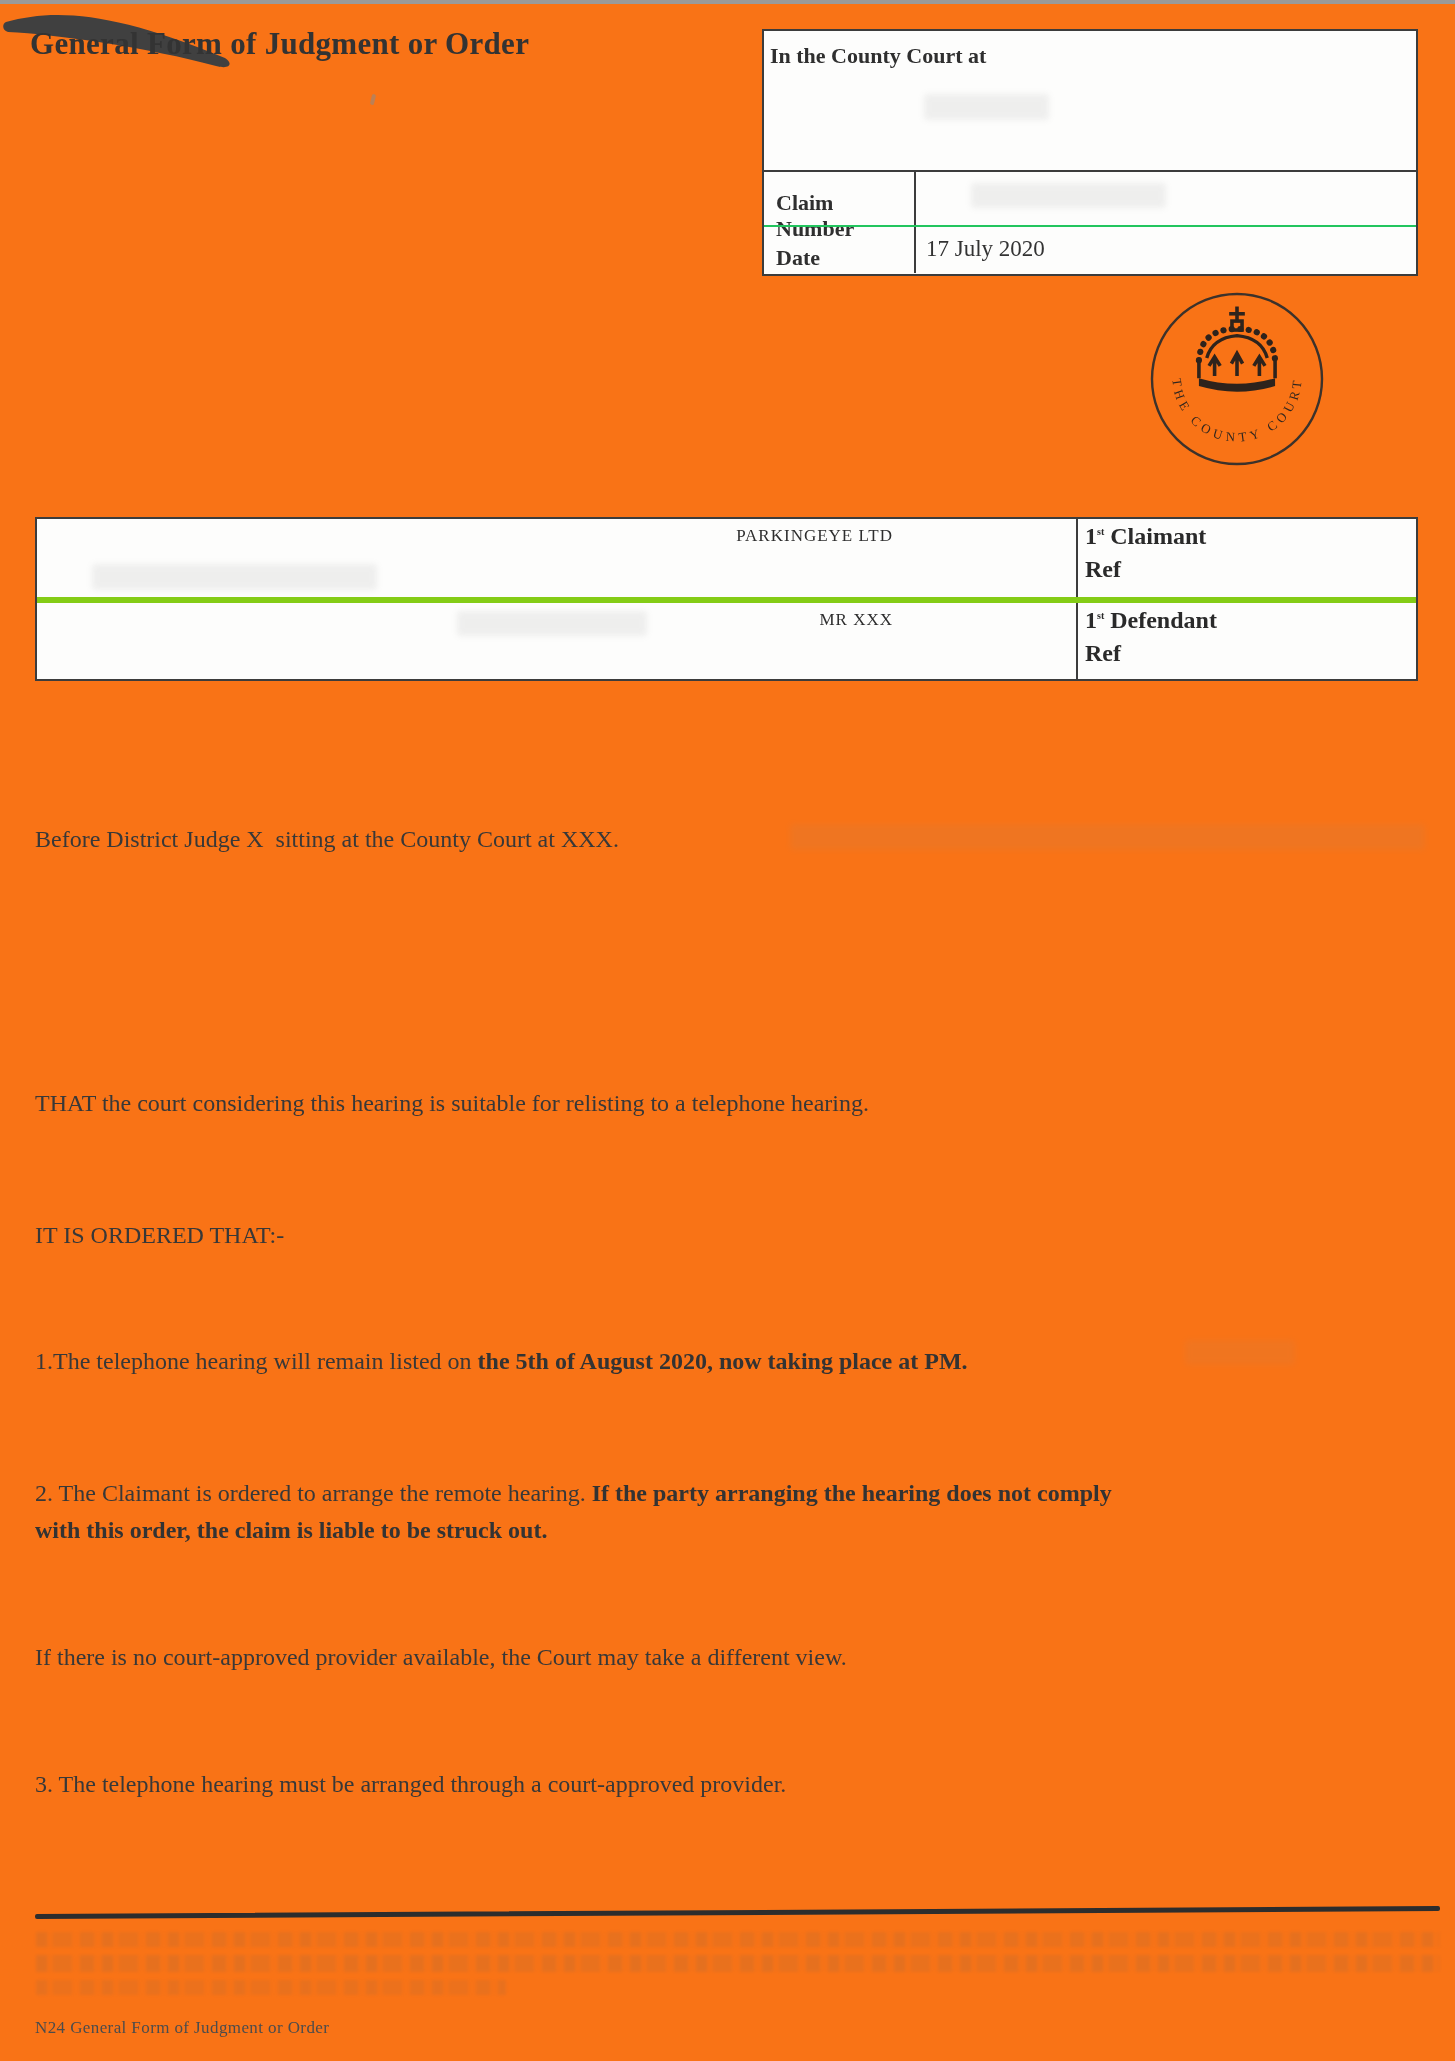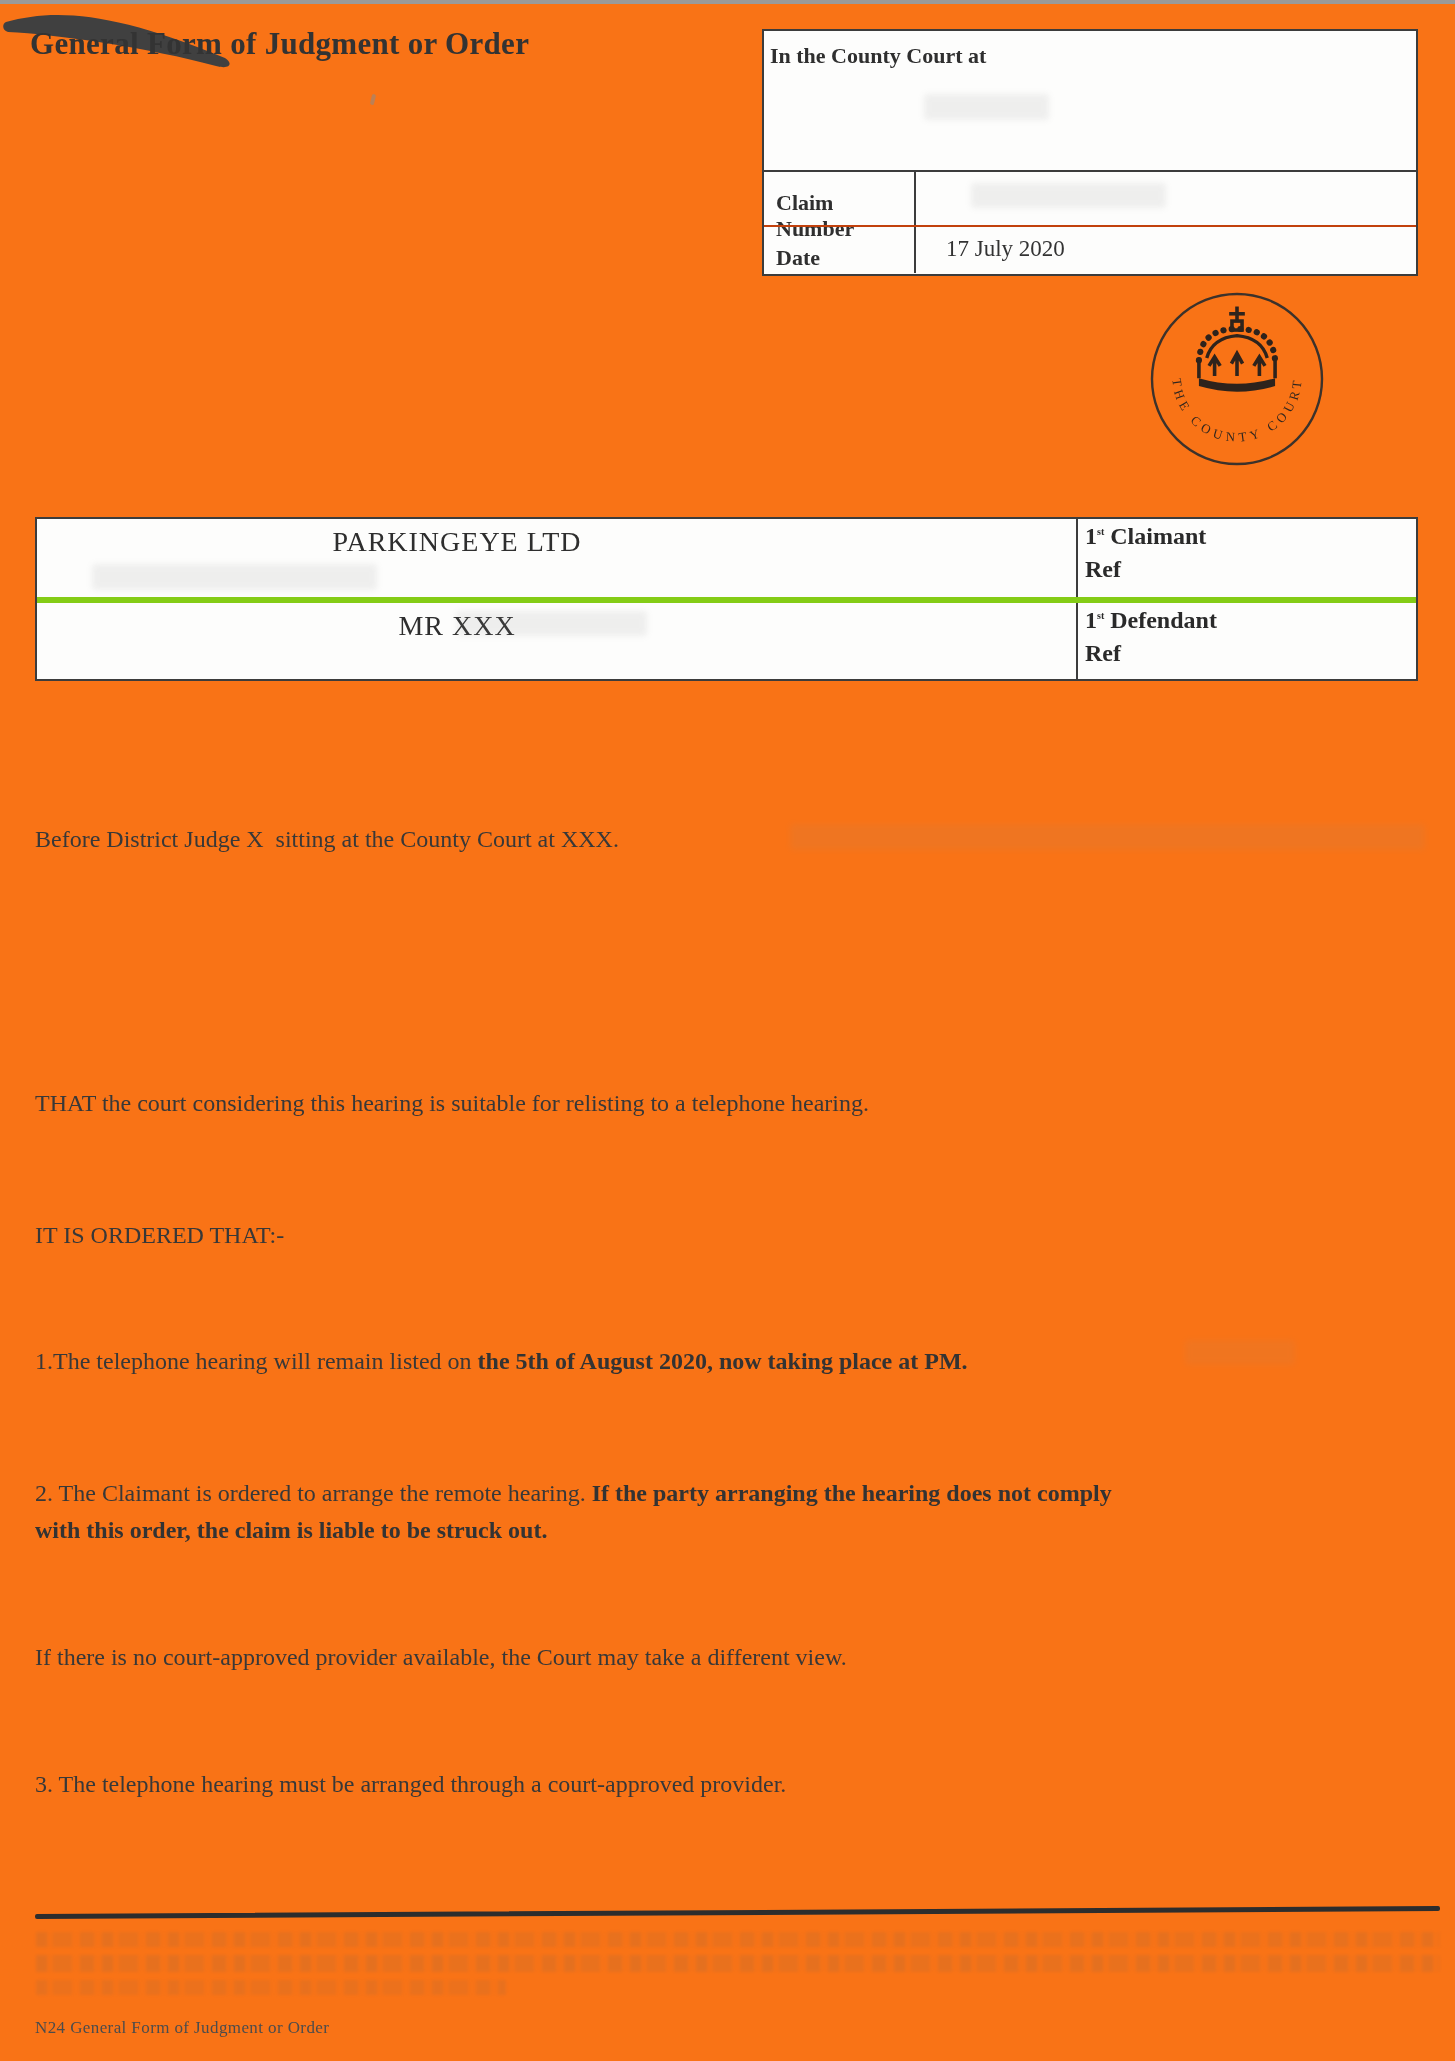--- a/index.html
+++ b/index.html
@@ -16,34 +16,34 @@
     position:absolute; left:30px; top:22px;
     font-size:31px; font-weight:bold; color:#333; letter-spacing:.3px;
     white-space:nowrap;
   }
   .speck { position:absolute; background:#8a8a8a; opacity:.55; border-radius:2px; }
 
   
   .court-box { position:absolute; left:762px; top:25px; width:656px; height:247px; border:2px solid #3c3c3c; background:#fdfdfc; }
   .cb-header { position:relative; height:141px; border-bottom:2px solid #3c3c3c; padding:12px 0 0 6px; font-weight:bold; font-size:22px; color:#2f2f2f; }
   .cb-row { position:relative; display:flex; height:53px; }
-  .cb-row.last { height:48px; border-top:2px solid #c2410c;gap:20px; }
+  .cb-row.last { height:48px; border-top:2px solid #22c55e; }
   .cb-label { width:152px; border-right:2px solid #3c3c3c; padding:18px 0 0 12px; font-weight:bold; font-size:22px; color:#2f2f2f; }
   .cb-value { position:relative; flex:1; padding:9px 4px 0 10px; font-size:23px; color:#333; }
 
   
   .seal { position:absolute; left:1149px; top:287px; width:176px; height:176px; opacity:.92; }
   .seal-text { font-family:"Liberation Serif", serif; font-size:13px; letter-spacing:4.5px; fill:#1f1f1f; }
 
   
   .parties { position:absolute; left:35px; top:513px; width:1383px; border:2px solid #3c3c3c; background:#fdfdfc; }
   .p-row { display:flex; height:78px; }
   .p-row.second { height:82px; border-top:6px solid #84cc16;font-family:Liberation Serif, serif; }
   .p-name-cell { position:relative; width:1041px; border-right:2px solid #3c3c3c; }
-  .p-name { display:block; position:absolute; left:0; top:7px; width:840px; text-align:center; font-size:28px; letter-spacing:1px; color:#2e2e2e; }
+  .p-name { display:block; position:absolute; left:16px; top:7px; width:840px; text-align:right; font-size:17px; letter-spacing:1px; color:#2e2e2e; }
   .p-role-cell { flex:1; padding:1px 0 0 7px; font-weight:bold; font-size:24px; line-height:1.38; color:#2a2a2a; }
   .p-role sup { font-size:10px; }
   .role-name { margin-left:6px; }
 
   
   .para { position:absolute; left:35px; width:1406px; font-size:24px; color:#383838; line-height:37px; white-space:pre-wrap; }
   .para b { font-weight:bold; color:#333; }
 
   .rule { position:absolute; left:35px; top:1902px; width:1405px; height:5px; background:#2d2d2d; border-radius:2px; transform:rotate(-0.33deg); transform-origin:right center; }
 

